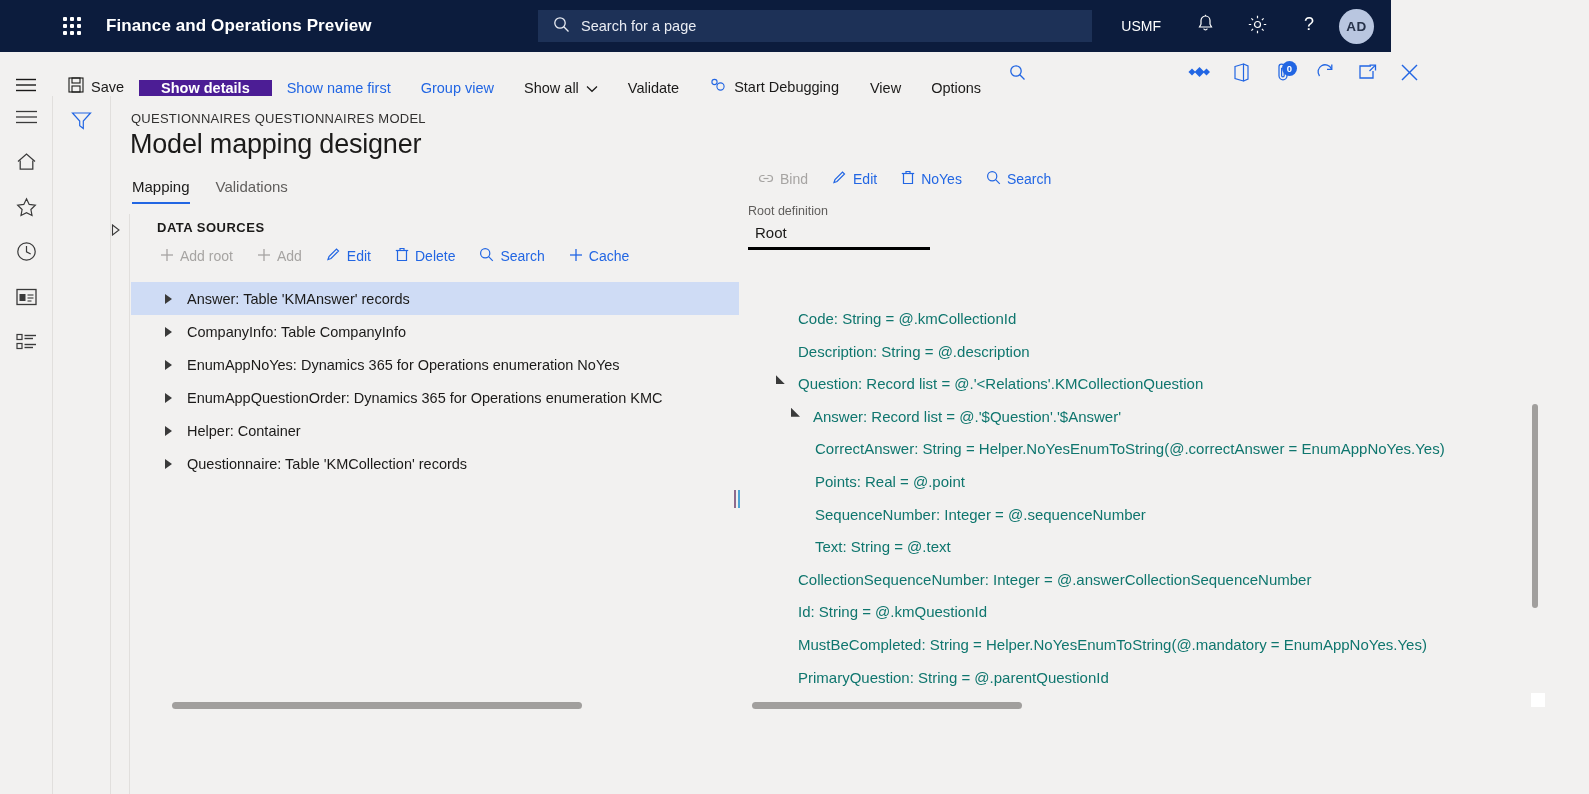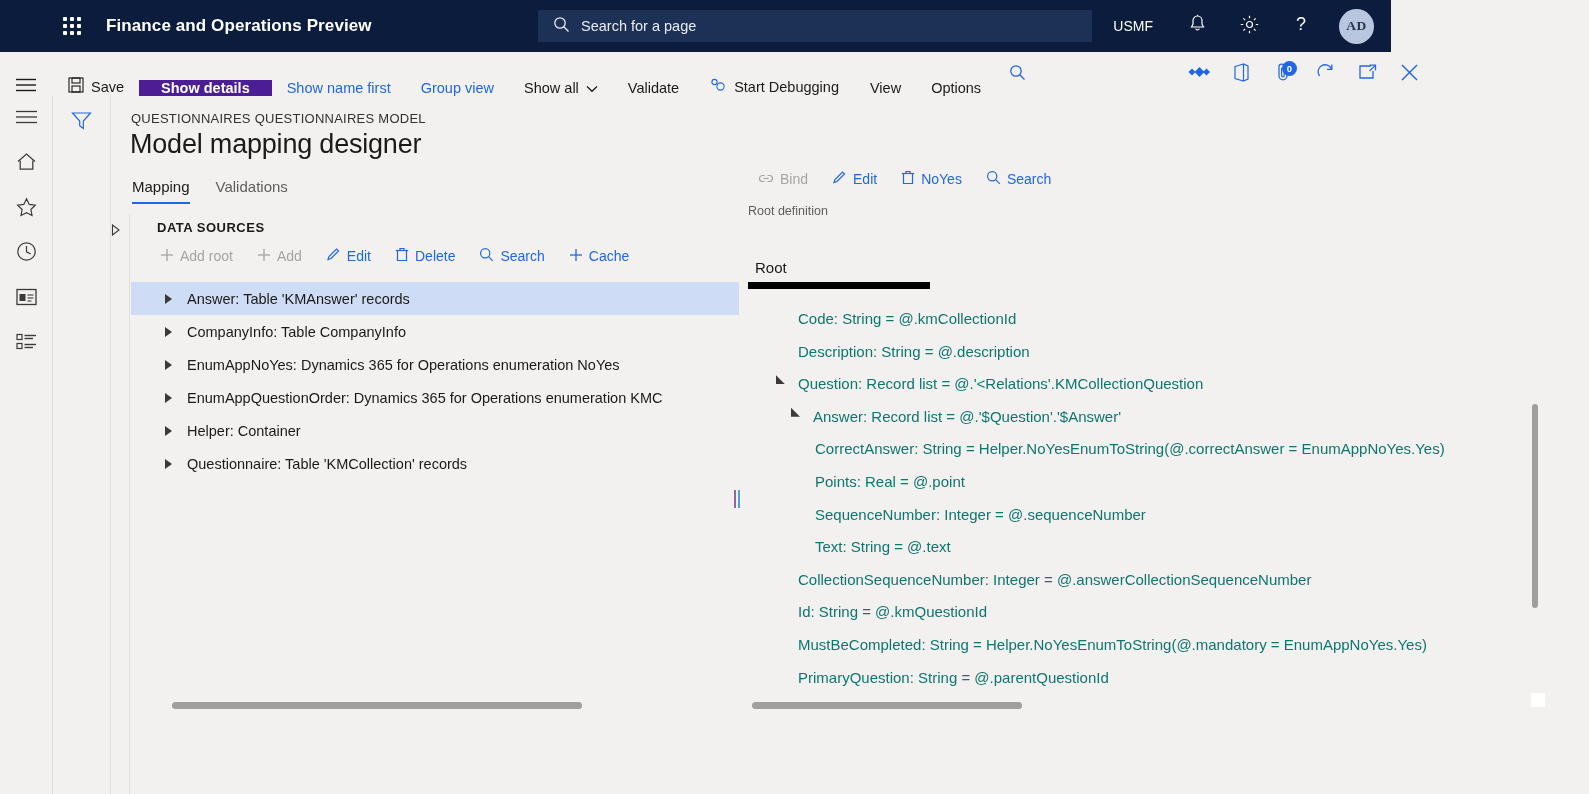--- a/index.html
+++ b/index.html
@@ -30,21 +30,21 @@
   }
   .searchwrap .mg{margin-left:15px;margin-right:11px;display:block;}
   .searchwrap .txt{color:#e9ecf3;font-size:14.5px;}
   .topright{position:absolute;right:0;top:0;height:52px;display:flex;align-items:center;}
   .topright>*{margin-right:0;}
   .usmf{color:#ffffff;font-size:14px;padding:0 18px;cursor:pointer;}
   .topicon{width:52px;height:52px;display:flex;align-items:center;justify-content:center;cursor:pointer;}
   .avatar{
     width:35px;height:35px;border-radius:50%;background:#b9c6e0;color:#27324a;
     font-size:13.5px;font-weight:bold;display:flex;align-items:center;justify-content:center;
-    margin-right:17px;margin-left:12px;cursor:pointer;letter-spacing:.4px;font-family:Liberation Serif, serif;
+    margin-right:17px;margin-left:4px;cursor:pointer;letter-spacing:.4px;
   }
 
   
   .toolbar{
     position:absolute;left:0;top:52px;width:1442px;height:44px;
     background:#f2f1f0;border-bottom:1px solid #e1dfdd;
     display:flex;align-items:flex-end;
   }
   .tb-ham{width:52px;display:flex;align-items:center;justify-content:center;cursor:pointer;}
   .tb-sep-v{width:1px;background:#d7d5d3;margin:8px 0;}
@@ -138,22 +138,21 @@
   
   .splitter{position:absolute;left:621px;top:394px;width:10px;height:18px;cursor:col-resize;}
   .splitter i{position:absolute;top:0;width:2px;height:18px;}
   .splitter i.a{left:2px;background:#8d6b8d;}
   .splitter i.b{left:6px;background:#4da3d4;}
 
   
   .rootlabel{font-size:12.5px;color:#605e5c;padding:16px 0 0 0;}
   .rootvalue{
     font-size:15px;color:#1b1a19;padding:6px 0 6px 7px;width:175px;
-    border-bottom:7px solid #000000;
-    margin-top:35px;
+    border-bottom:3px solid #000000;
   }
   .tree{position:absolute;left:0;top:152px;width:800px;}
   .trow{
     display:flex;align-items:flex-start;height:32.6px;font-size:15px;color:#0f766e;
     white-space:nowrap;cursor:pointer;
   }
   .texp{width:22px;flex:0 0 auto;display:flex;align-items:center;justify-content:flex-start;}
   
   .twedge{width:9px;height:9px;background:#3a3a3a;
     clip-path:polygon(0 0,100% 100%,0 100%);}

